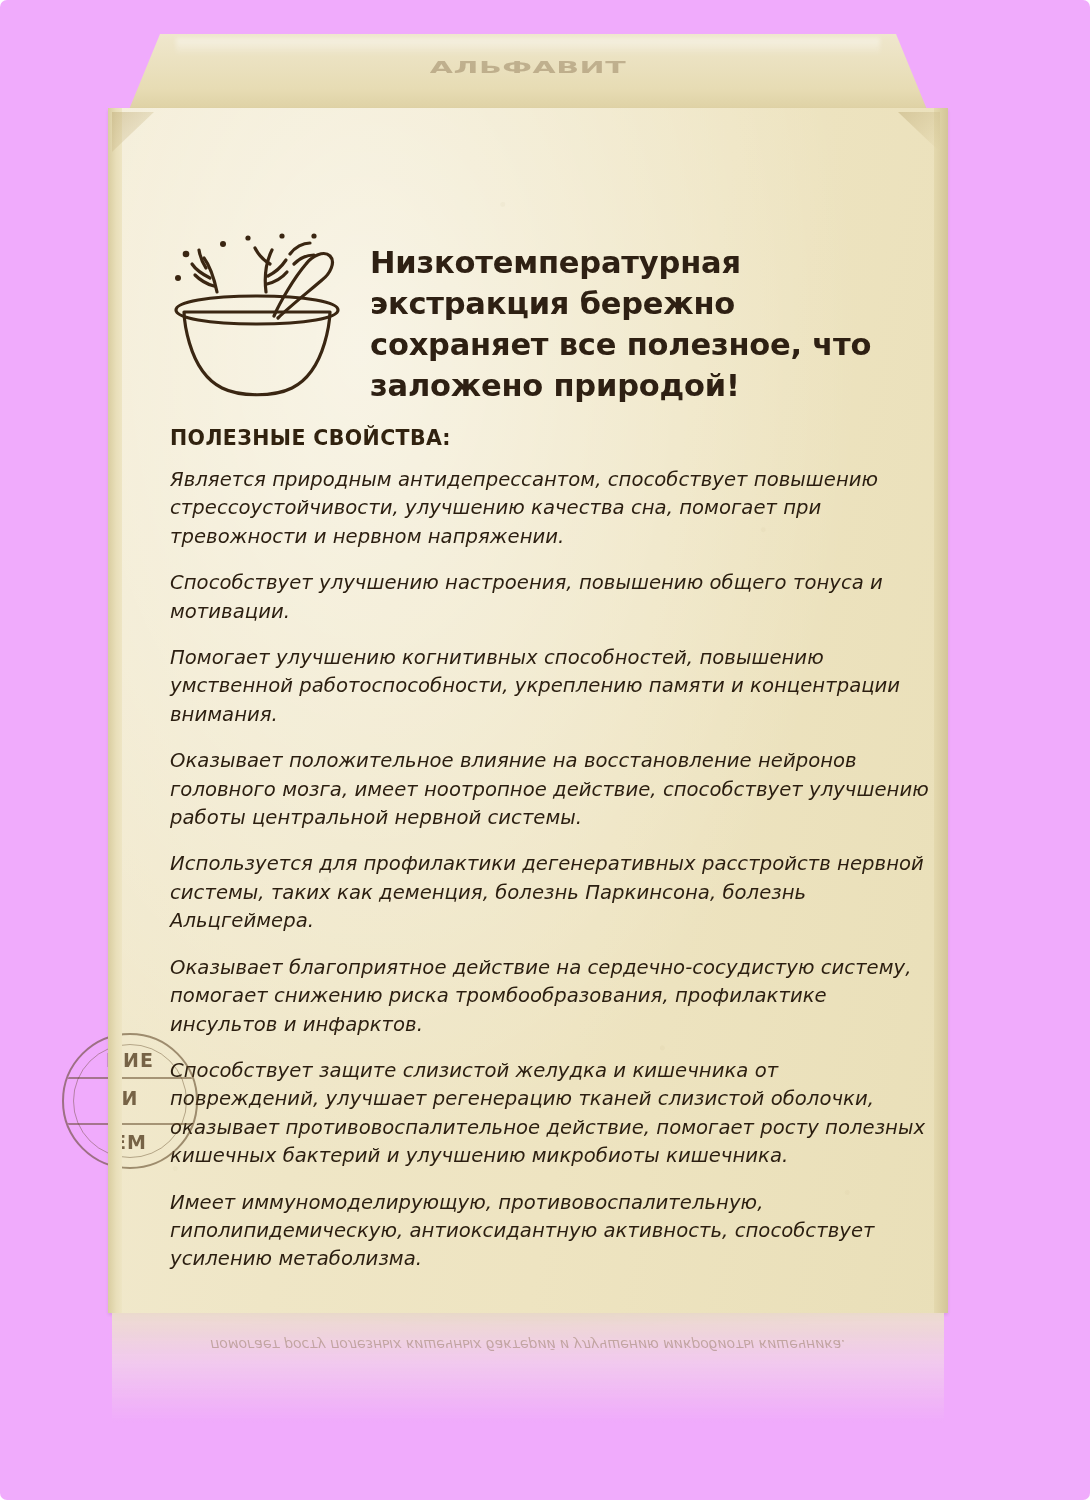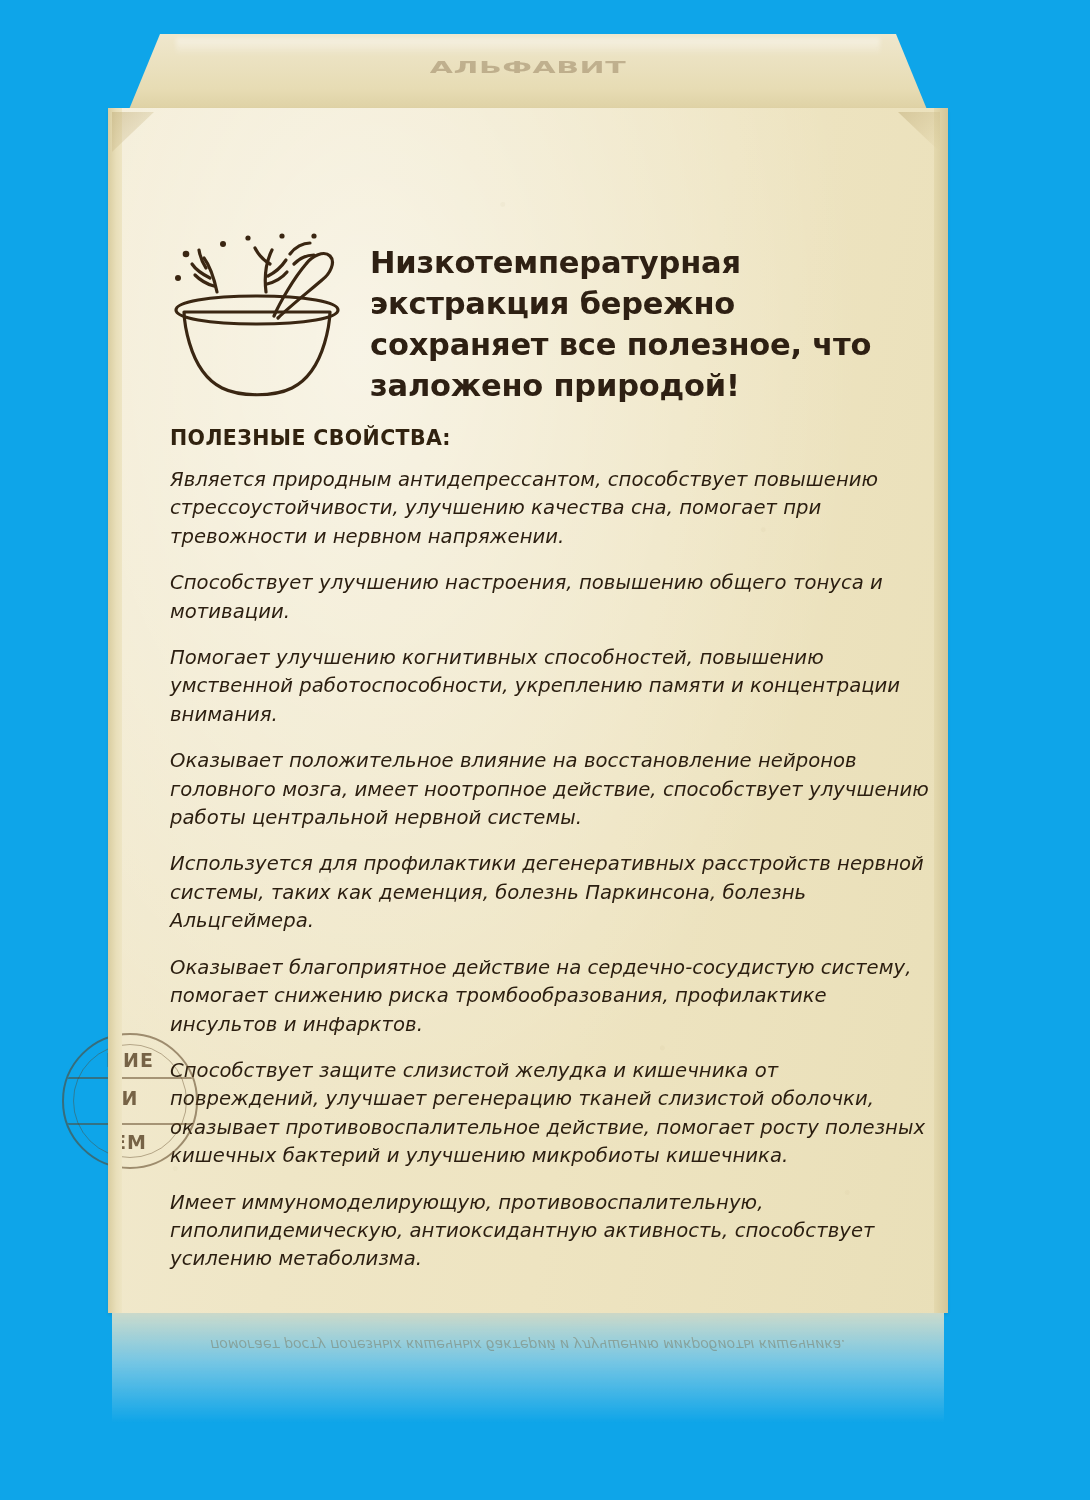--- a/index.html
+++ b/index.html
@@ -12,21 +12,22 @@
     height: 1500px;
     position: relative;
     overflow: hidden;
     font-family: "DejaVu Sans", sans-serif;
   }
 
   
   .scene {
     position: absolute;
     inset: 0;
-    background: #0ea5e9;
+    background: #f0abfc;
+    border-radius: 7px;
   }
 
   
   .box {
     position: absolute;
     left: 108px;
     top: 108px;
     width: 840px;
     height: 1205px;
     background:

